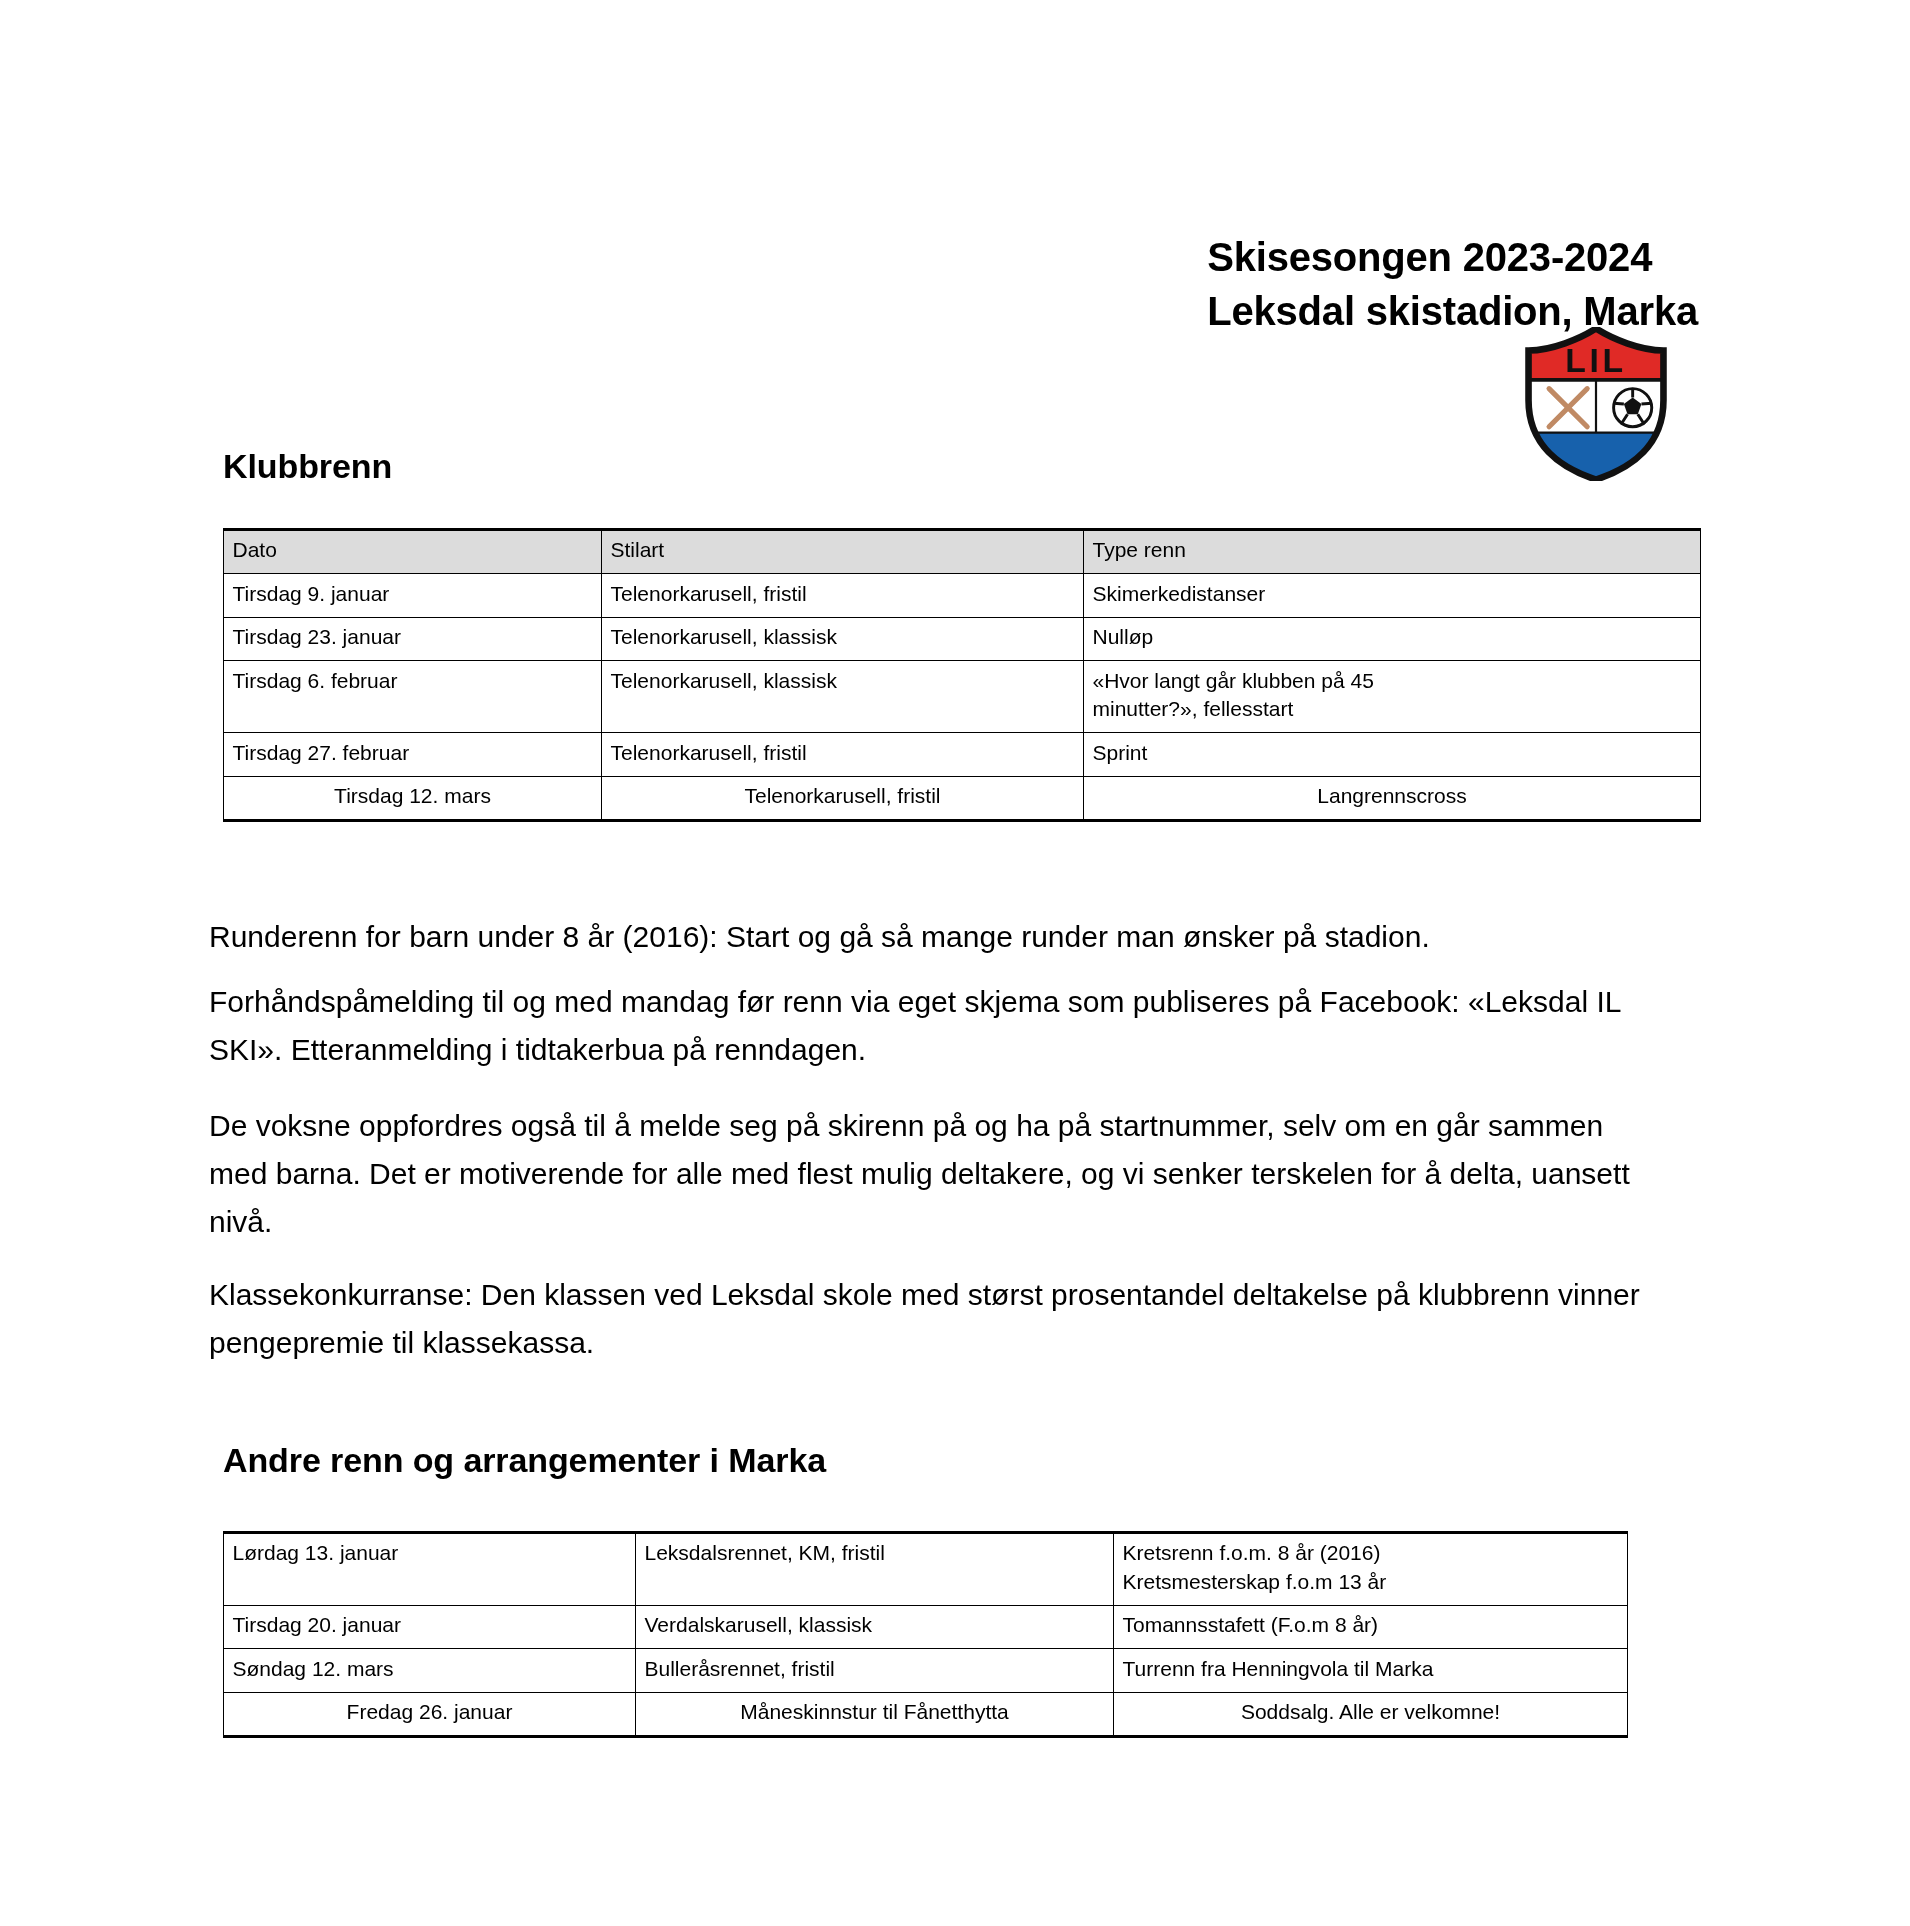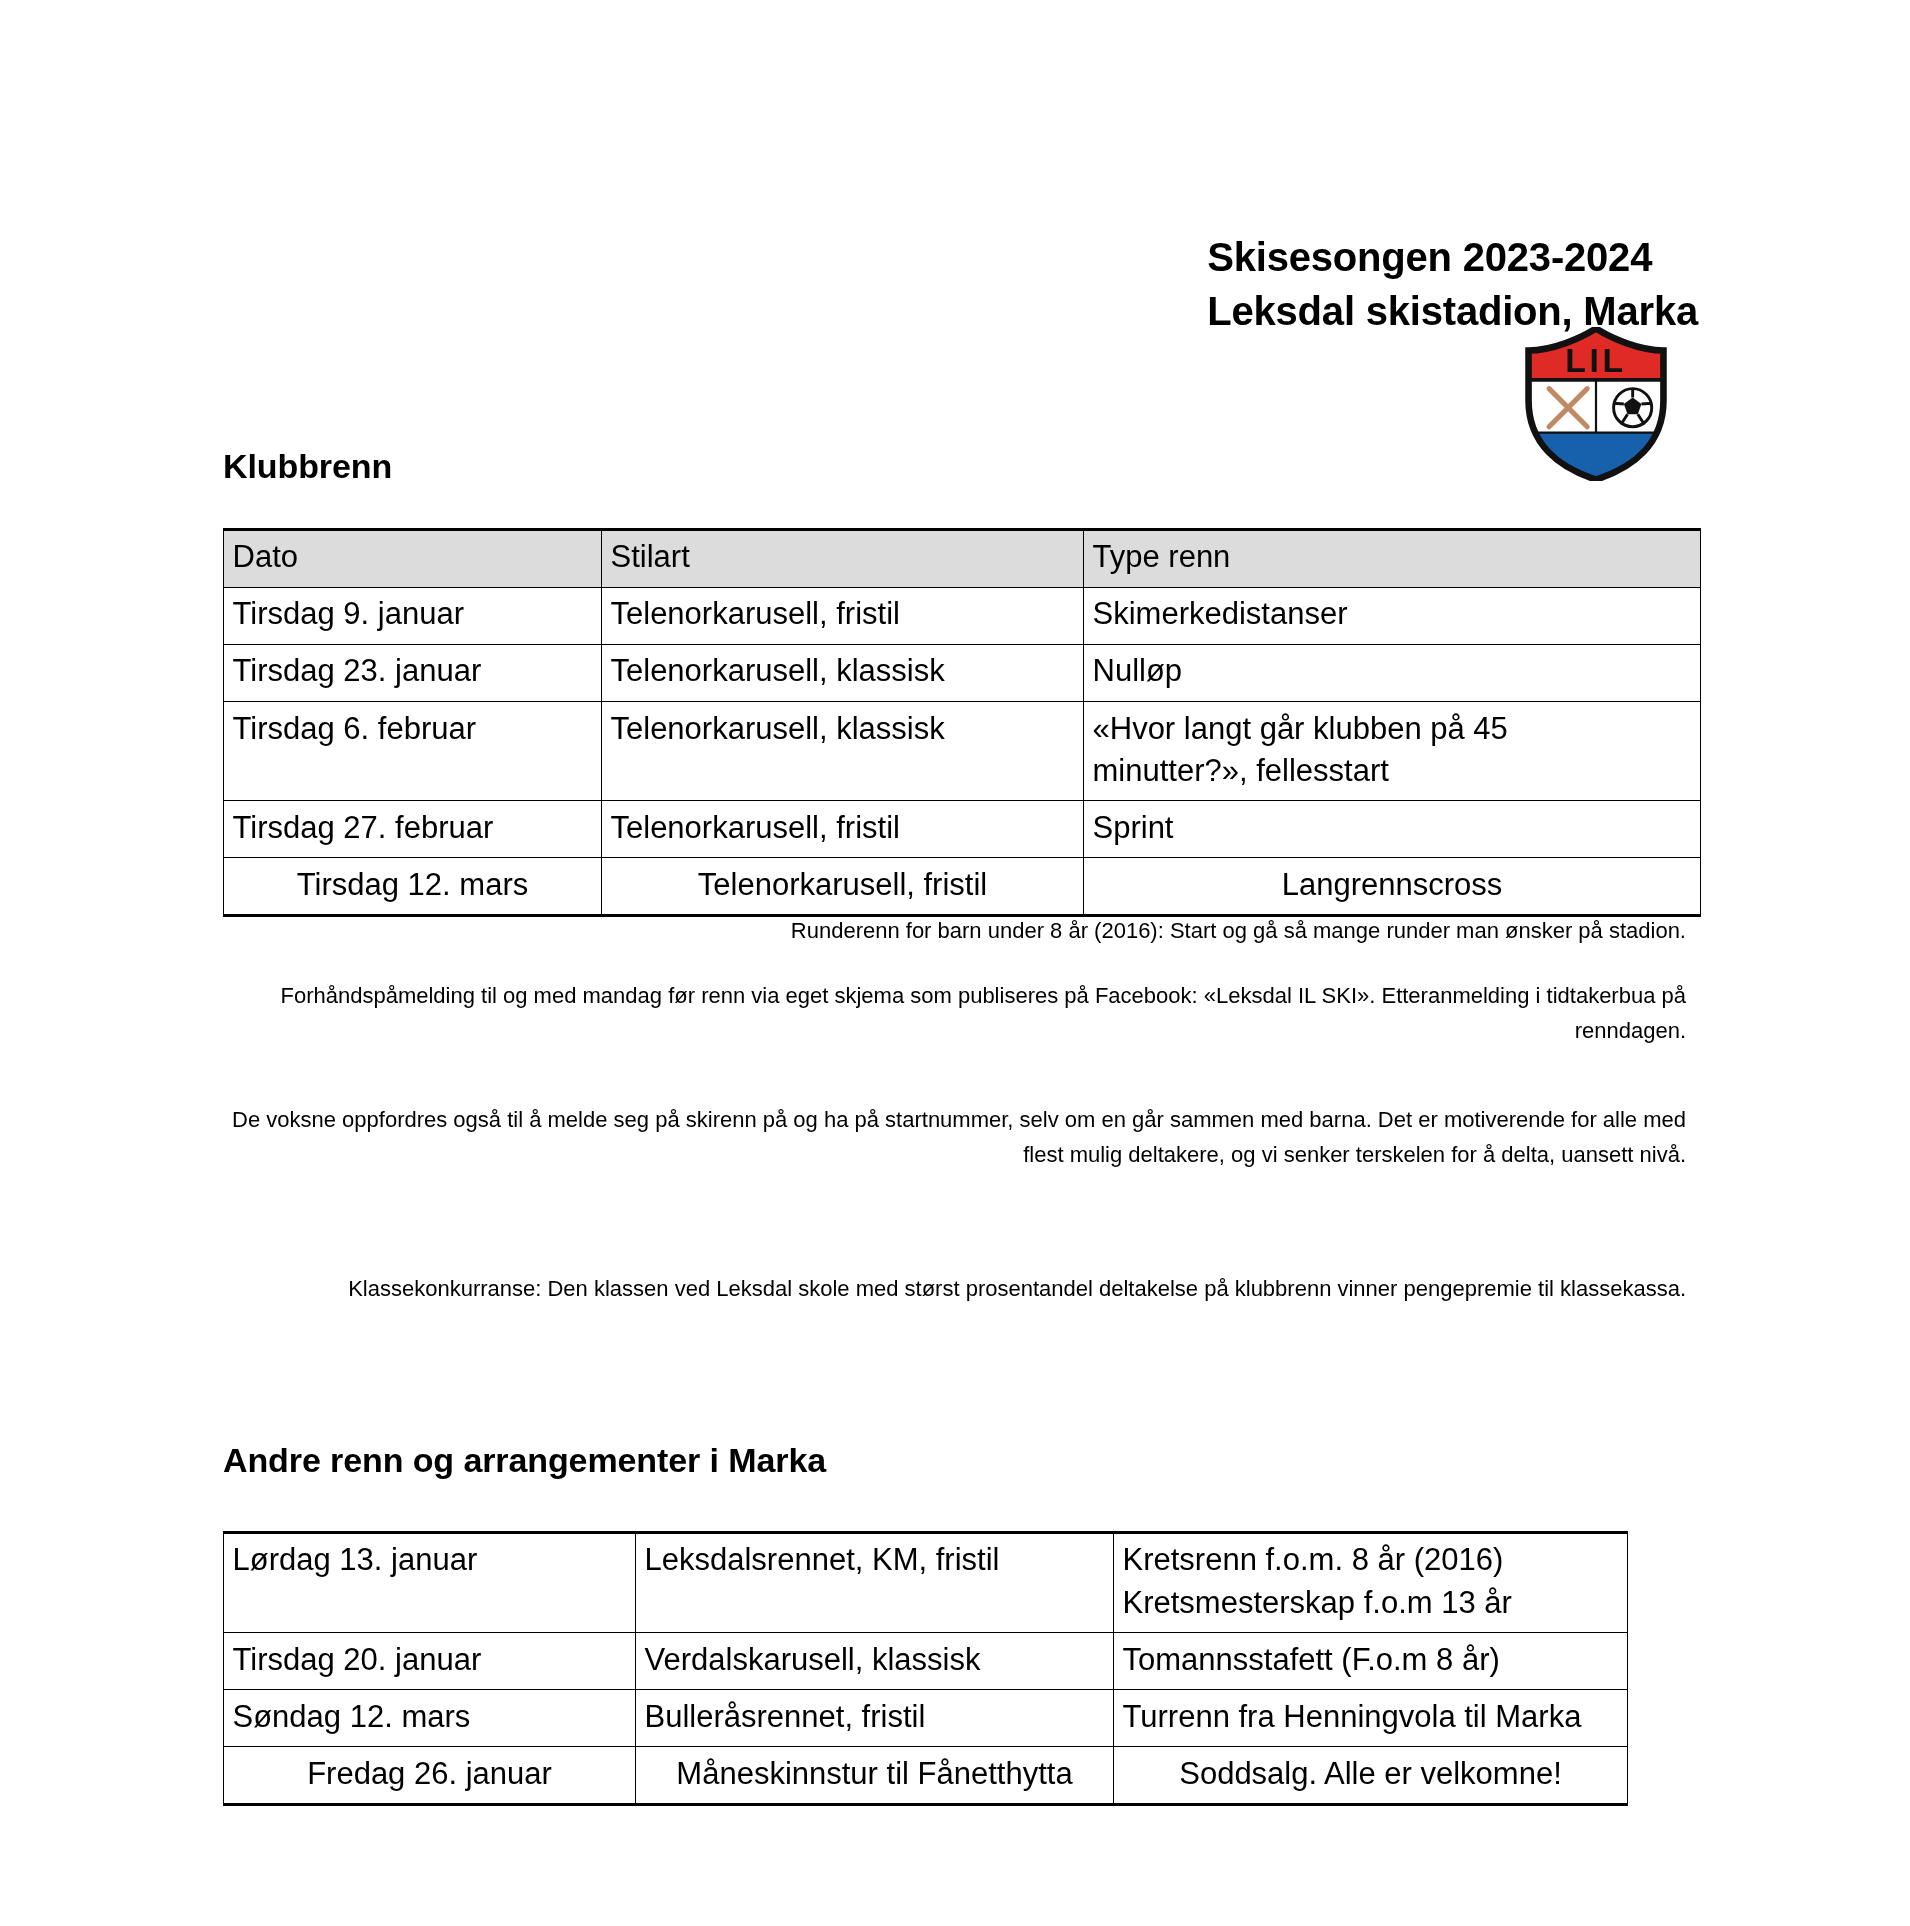--- a/index.html
+++ b/index.html
@@ -56,32 +56,31 @@
     left: 223px;
     font-size: 34px;
     font-weight: bold;
     letter-spacing: -0.1px;
     white-space: nowrap;
   }
 
   
   .para {
     position: absolute;
-    left: 226px;
+    left: 209px;
     width: 1460px;
-    font-size: 22px;
+    font-size: 30px;
     line-height: 1.60;
-    text-align: right;
   }
 
   
   table.doc {
     position: absolute;
     border-collapse: collapse;
-    font-size: 31px;
+    font-size: 21px;
     line-height: 1.36;
     table-layout: fixed;
     border-radius: 26px;
   }
   table.doc td, table.doc th {
     border: 1.2px solid #000000;
     padding: 5.4px 8.5px 8.5px 8.5px;
     vertical-align: top;
     text-align: left;
     font-weight: normal;

